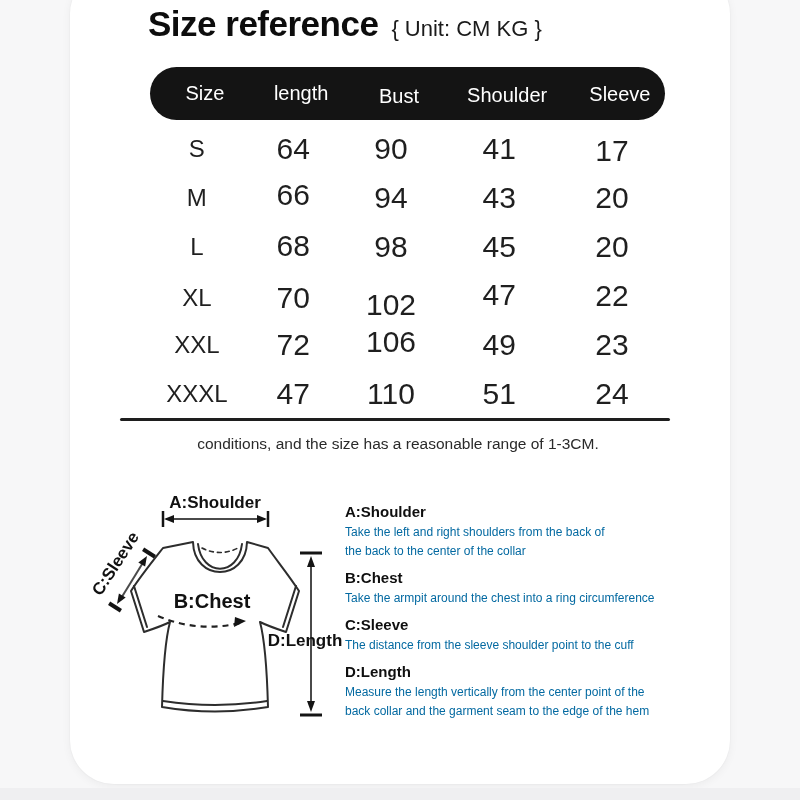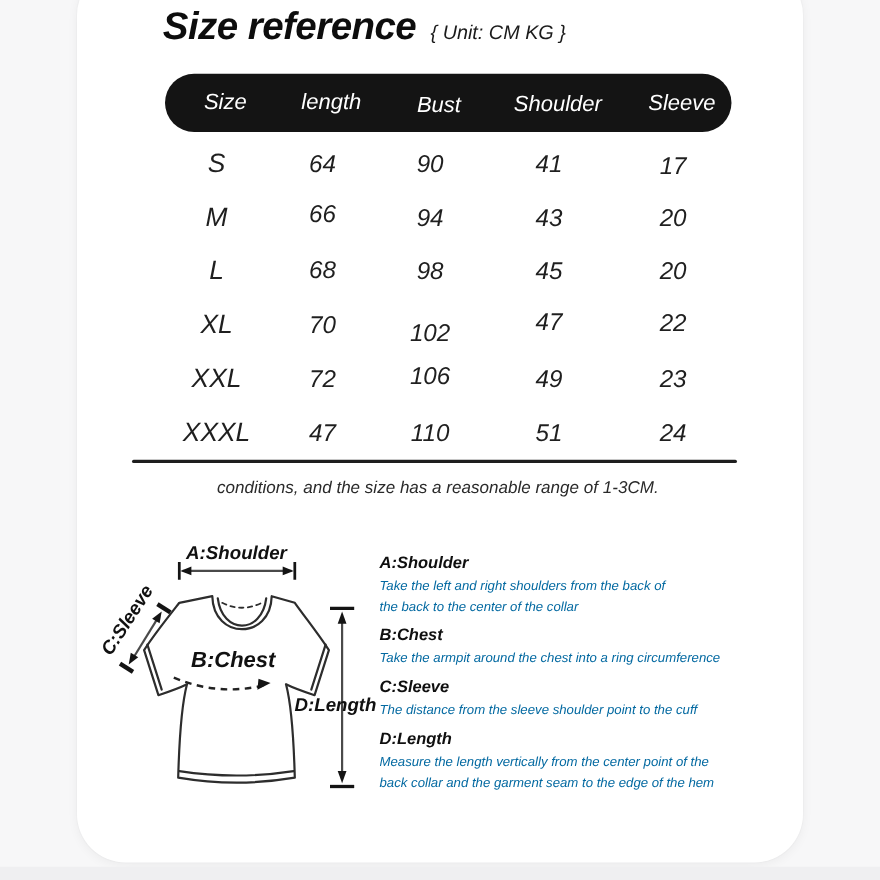--- a/index.html
+++ b/index.html
@@ -3,53 +3,53 @@
 <meta charset="utf-8">
 <style>
   html,body{margin:0;padding:0;}
   body{
     width:800px;height:800px;
     background:#f7f7f8;
     font-family:"Liberation Sans", sans-serif;
     color:#1c1c1c;
     -webkit-font-smoothing:antialiased;
   }
-  .stage{position:relative;width:800px;height:800px;overflow:hidden;font-style:italic;}
+  .stage{position:relative;width:800px;height:800px;overflow:hidden;}
   .card{
     position:absolute;left:70px;top:-30px;width:660px;height:814px;
     background:#ffffff;border-radius:44px;
     box-shadow:0 2px 10px rgba(0,0,0,.05), 0 0 0 1px rgba(0,0,0,.015);
   }
   .bottom-strip{position:absolute;left:0;top:788px;width:800px;height:12px;background:#efeff1;}
 
   
   .title-row{position:absolute;left:148px;top:4px;display:flex;align-items:baseline;}
   .title-row h1{margin:0;font-size:35px;font-weight:700;letter-spacing:-.5px;color:#0d0d0d;}
-  .unit-note{font-size:18px;margin-left:13px;color:#1b1b1b;}
+  .unit-note{font-size:22px;margin-left:13px;color:#1b1b1b;}
 
   
   .pill{
     position:absolute;left:150px;top:67px;width:515px;height:53px;
     background:#141414;border-radius:27px;
     display:grid;grid-template-columns:18.2% 19.2% 18.8% 23.2% 20.6%;
     align-items:center;justify-items:center;
     color:#ffffff;font-size:20px;
   }
   .pill span{position:relative;margin-left:16px;}
   .pill span:nth-child(3){top:3px;}
   .pill span:nth-child(4){top:2px;}
   .pill span:nth-child(5){top:1px;}
 
   .rows{position:absolute;left:150px;top:124px;width:515px;}
   .row{
     height:49px;
     display:grid;grid-template-columns:18.2% 19.2% 18.8% 23.2% 20.6%;
     align-items:center;justify-items:center;
   }
-  .cell{font-size:22px;color:#1f1f1f;position:relative;}
+  .cell{font-size:30px;color:#1f1f1f;position:relative;}
   .size-cell{font-size:24px;}
   .row-s  .c5{top:2px;}
   .row-m  .c2{top:-3px;}
   .row-l  .c2{top:-1px;}
   .row-xl .c3{top:-3px;margin-top:20px;}
   .row-xl .c4{top:-3px;}
   .row-xl .c5{top:-2px;}
   .row-xxl .c3{top:-3px;}
 
   .rule{position:absolute;left:120px;top:418px;width:550px;height:3px;background:#1e1e1e;border-radius:2px;}

